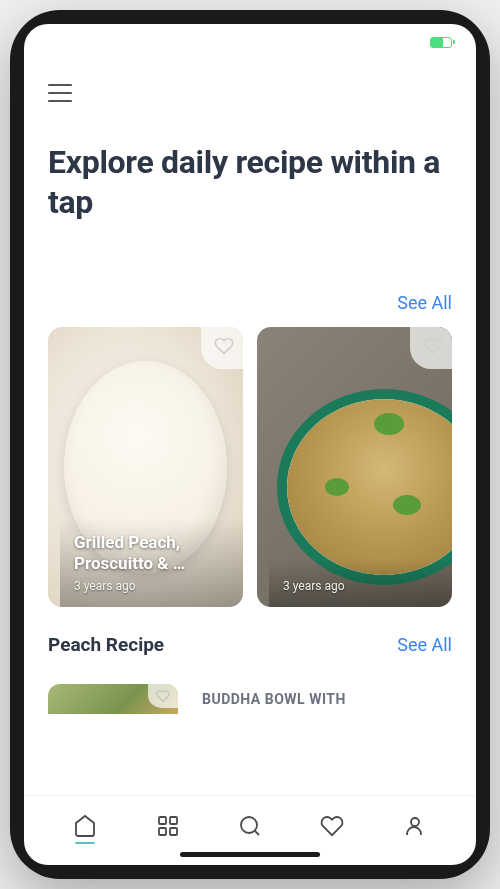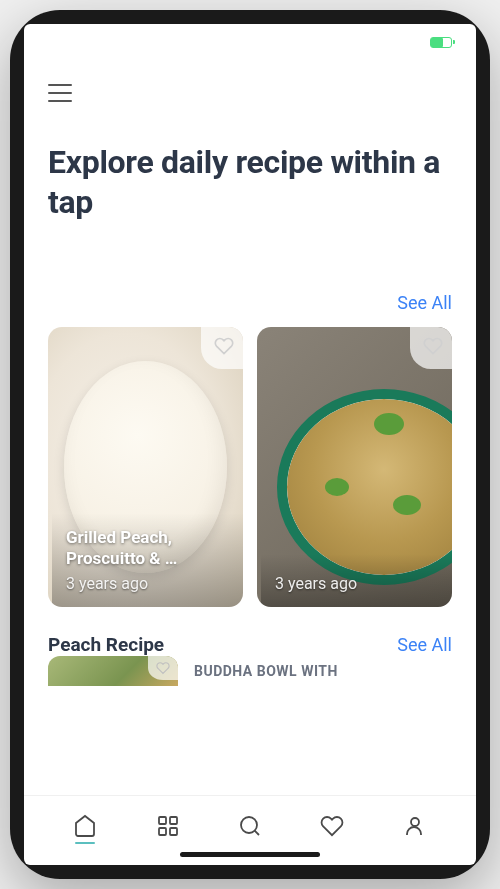--- a/index.html
+++ b/index.html
@@ -18,21 +18,21 @@
     background: #1a1a1a;
     border-radius: 50px;
     padding: 14px;
     box-shadow: 0 20px 60px rgba(0,0,0,0.3);
     position: relative;
   }
   .phone-screen {
     width: 100%;
     height: 100%;
     background: #ffffff;
-    border-radius: 6px;
+    border-radius: 24px;
     overflow: hidden;
     position: relative;
     display: flex;
     flex-direction: column;
   }
   .status-bar {
     height: 36px;
     display: flex;
     justify-content: flex-end;
     align-items: center;
@@ -170,53 +170,53 @@
     border-radius: 0 14px 0 50%;
     display: flex;
     align-items: center;
     justify-content: center;
     padding-bottom: 4px;
     padding-left: 4px;
   }
   .heart-badge svg { width: 20px; height: 20px; }
   .card-overlay {
     position: absolute;
-    left: 4px; right: 0; bottom: 0;
+    left: 12px; right: 0; bottom: 0;
     padding: 14px;
     background: linear-gradient(transparent, rgba(0,0,0,0.3));
   }
   .card-title {
     color: #fff;
     font-size: 17px;
     font-weight: 700;
     line-height: 1.2;
     text-shadow: 0 1px 3px rgba(0,0,0,0.5);
   }
   .card-date {
     color: rgba(255,255,255,0.9);
-    font-size: 16px;
+    font-size: 12px;
     margin-top: 6px;
     text-shadow: 0 1px 2px rgba(0,0,0,0.5);
   }
   .recent-header {
     display: flex;
     justify-content: space-between;
     align-items: center;
     margin-top: 26px;
   }
   .recent-title {
     font-size: 19px;
     font-weight: 700;
     color: #2d3748;
   }
   .recent-row {
     display: flex;
     align-items: center;
-    gap: 16px;
-    margin-top: 0;
+    gap: 24px;
+    margin-top: 28px;
   }
   .recent-thumb {
     width: 130px;
     height: 30px;
     border-radius: 12px 12px 0 0;
     background: linear-gradient(135deg, #a8b878 0%, #7a9450 60%, #c8a860 100%);
     position: relative;
     overflow: hidden;
     flex-shrink: 0;
   }

